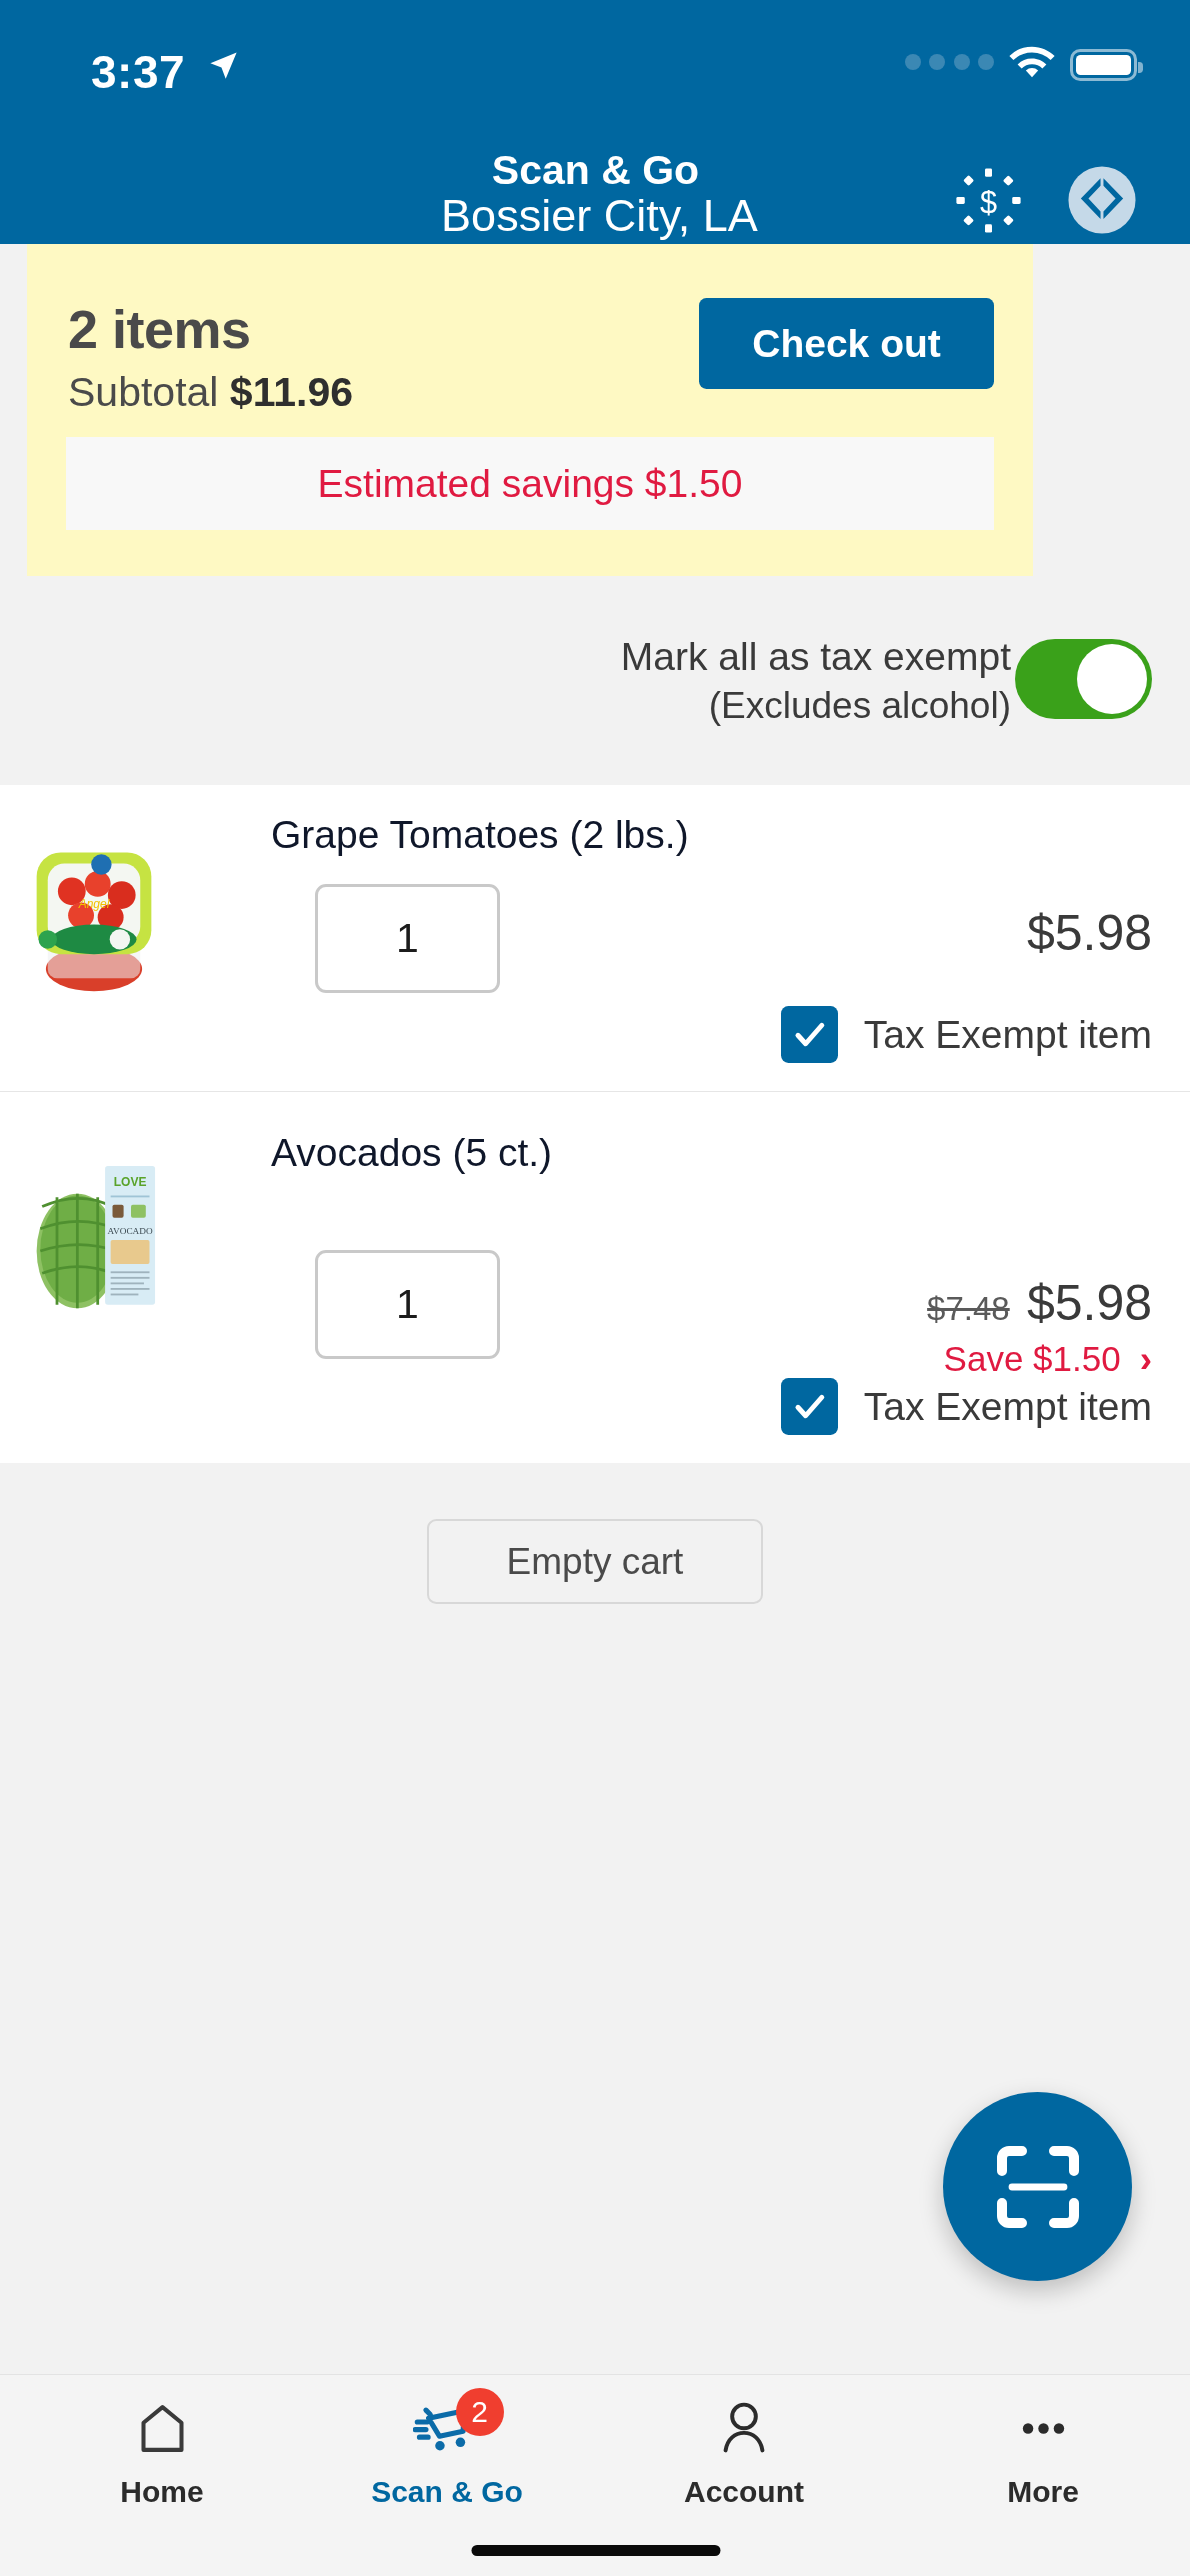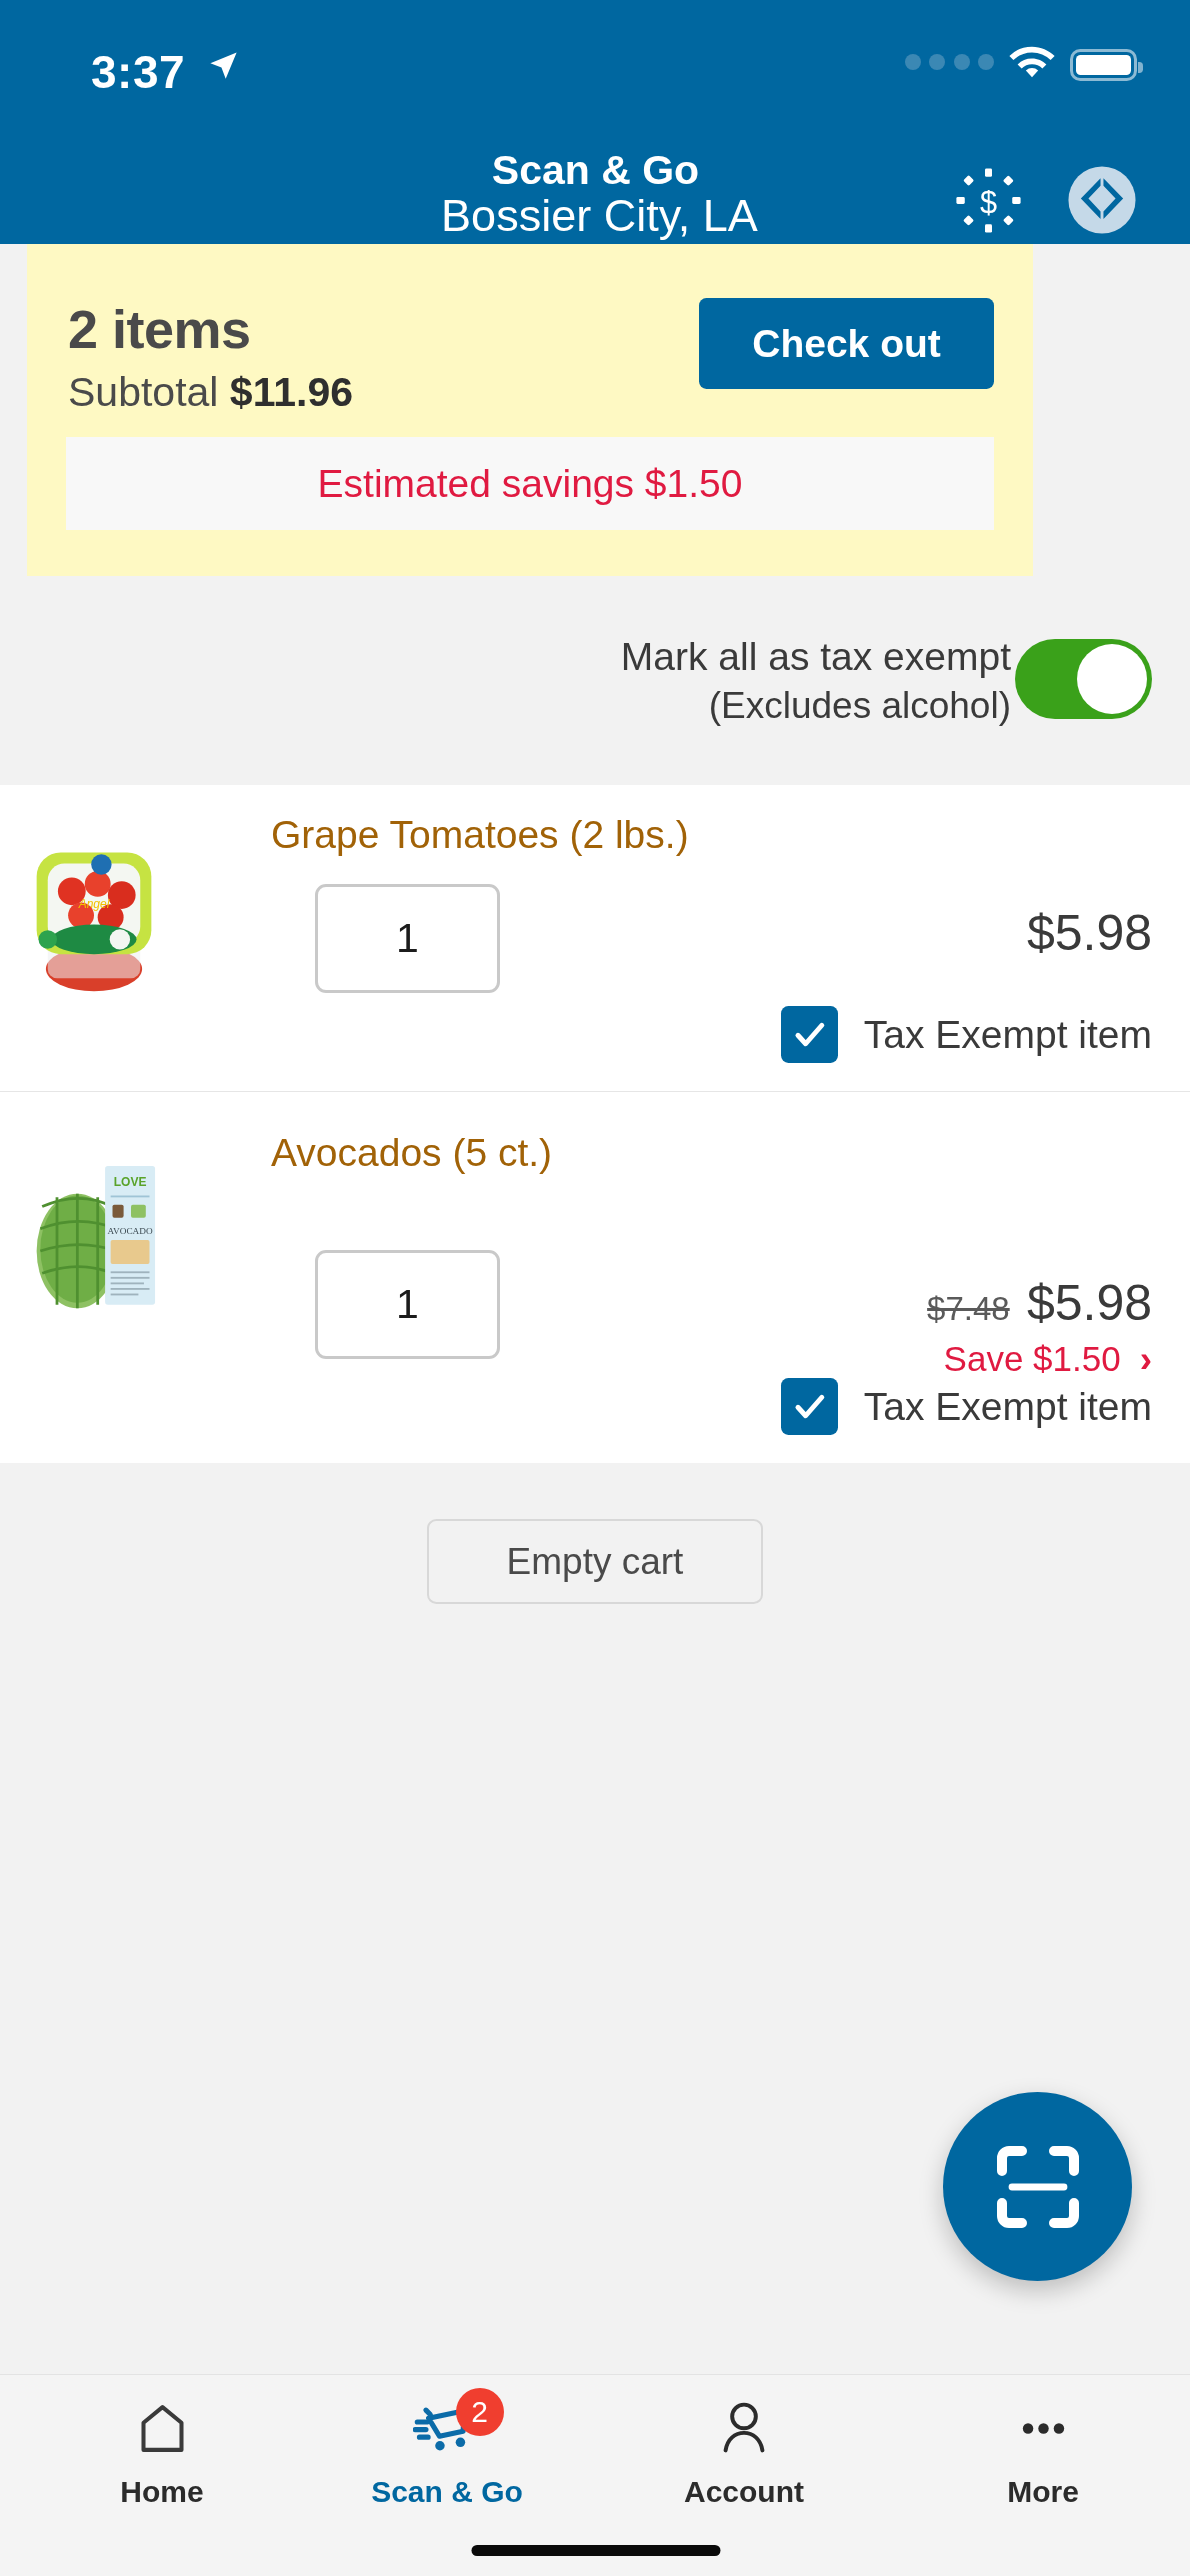--- a/index.html
+++ b/index.html
@@ -99,21 +99,21 @@
     position: absolute; left: 0; width: 1191px; background: #ffffff;
   }
   .item.first { top: 785px; height: 306px; }
   .item.second { top: 1091px; height: 372px; border-top: 1.9px solid #e6e6e6; }
 
   .thumb { position: absolute; width: 148px; height: 167px; }
   .item.first .thumb  { left: 20.4px; top: 45px; }
   .item.second .thumb { left: 20.4px; top: 57px; }
 
   .item-name {
-    position: absolute; left: 271px; font-size: 39px; color: #a16207;
+    position: absolute; left: 271px; font-size: 39px; color: #0f172a;
   }
   .item.first .item-name  { top: 28px; }
   .item.second .item-name { top: 39px; }
 
   .qty-box {
     position: absolute; width: 185px; height: 109px;
     background: #ffffff; border: 3.7px solid #c9c9c9; border-radius: 11px;
     display: flex; align-items: center; justify-content: center;
     font-size: 41px; color: #1c1c1c; cursor: pointer;
   }

